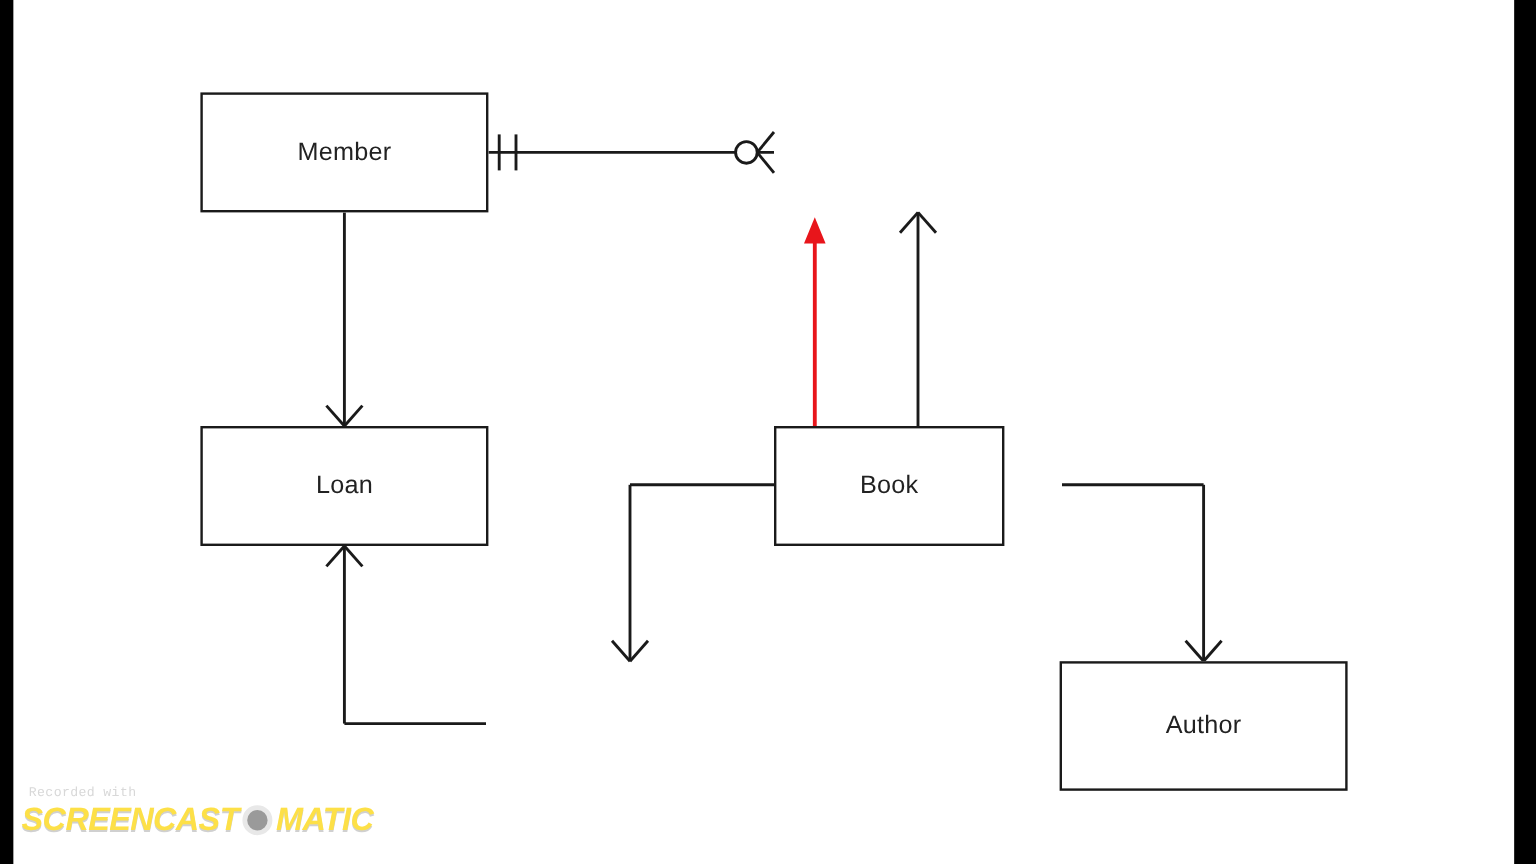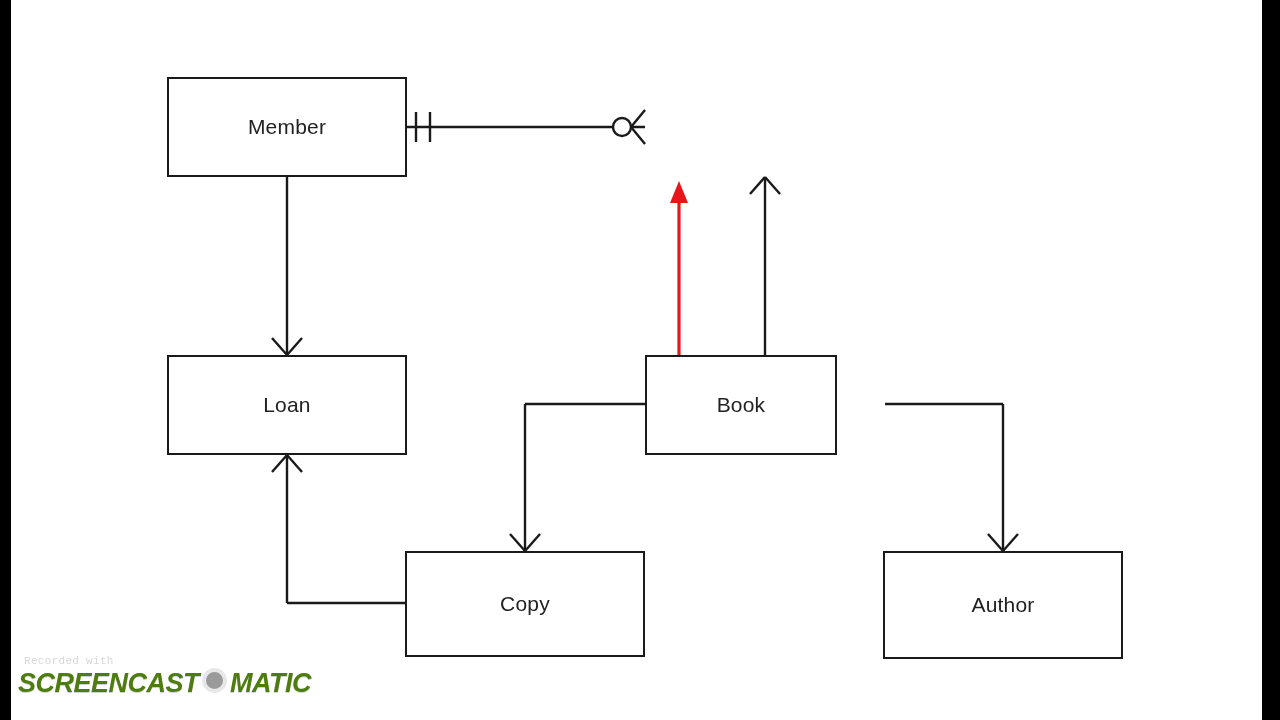--- a/index.html
+++ b/index.html
@@ -80,26 +80,26 @@
   #watermark .wm-small {
     font-family: Liberation Mono, monospace;
     font-size: 11px;
     color: #d8d8d8;
     letter-spacing: 0.3px;
     margin-left: 6px;
     margin-bottom: 1px;
   }
   #watermark .wm-main {
     display: flex;
-    align-items: flex-start;
+    align-items: center;
     font-family: "Liberation Sans", sans-serif;
     font-size: 27px;
     font-weight: bold;
     font-style: italic;
-    color: #4d7c0f;
+    color: #fde047;
     letter-spacing: -0.5px;
     text-shadow: 0 1px 0 rgba(120,120,120,0.35);
   }
   #watermark .wm-dot {
     display: inline-block;
     width: 25px;
     height: 25px;
     border-radius: 50%;
     border: 4px solid #e8e8e8;
     background: #9a9a9a;
@@ -182,23 +182,20 @@
 
 
   <div class="entity" style="left:167px; top:355px; width:240px; height:100px;">
     <span class="entity-label">Loan</span>
   </div>
 
   <div class="entity" style="left:645px; top:355px; width:192px; height:100px;">
     <span class="entity-label">Book</span>
   </div>
 
-  <div class="entity" style="left:405px; top:551px; width:240px; height:106px;">
-    <span class="entity-label">Copy</span>
-  </div>
 
   <div class="entity" style="left:883px; top:551px; width:240px; height:108px;">
     <span class="entity-label">Author</span>
   </div>
 
   <div id="watermark">
     <div class="wm-small">Recorded with</div>
     <div class="wm-main">
       <span>SCREENCAST</span>
       <span class="wm-dot"></span>

